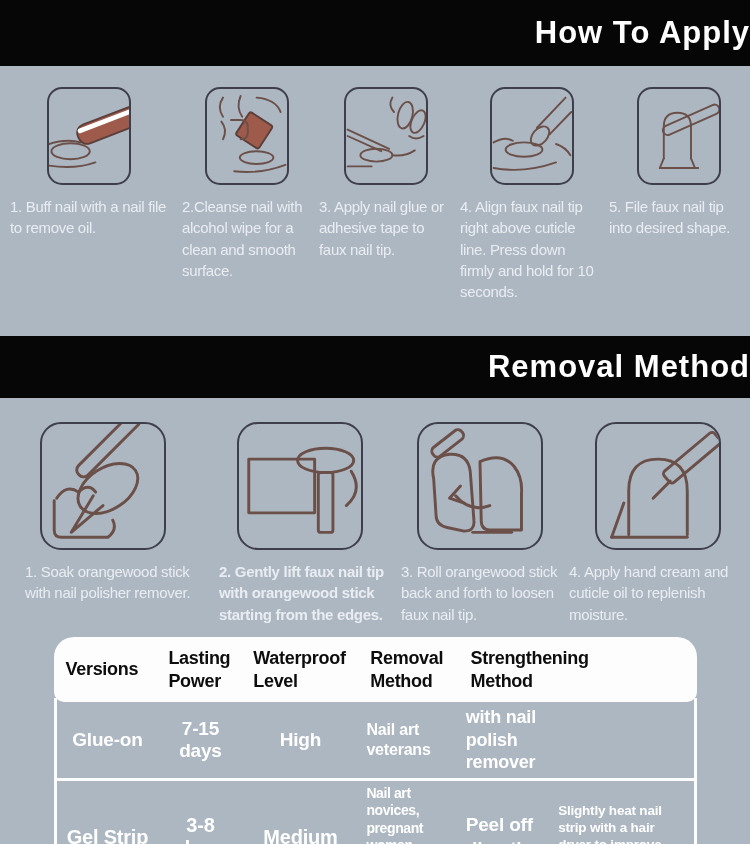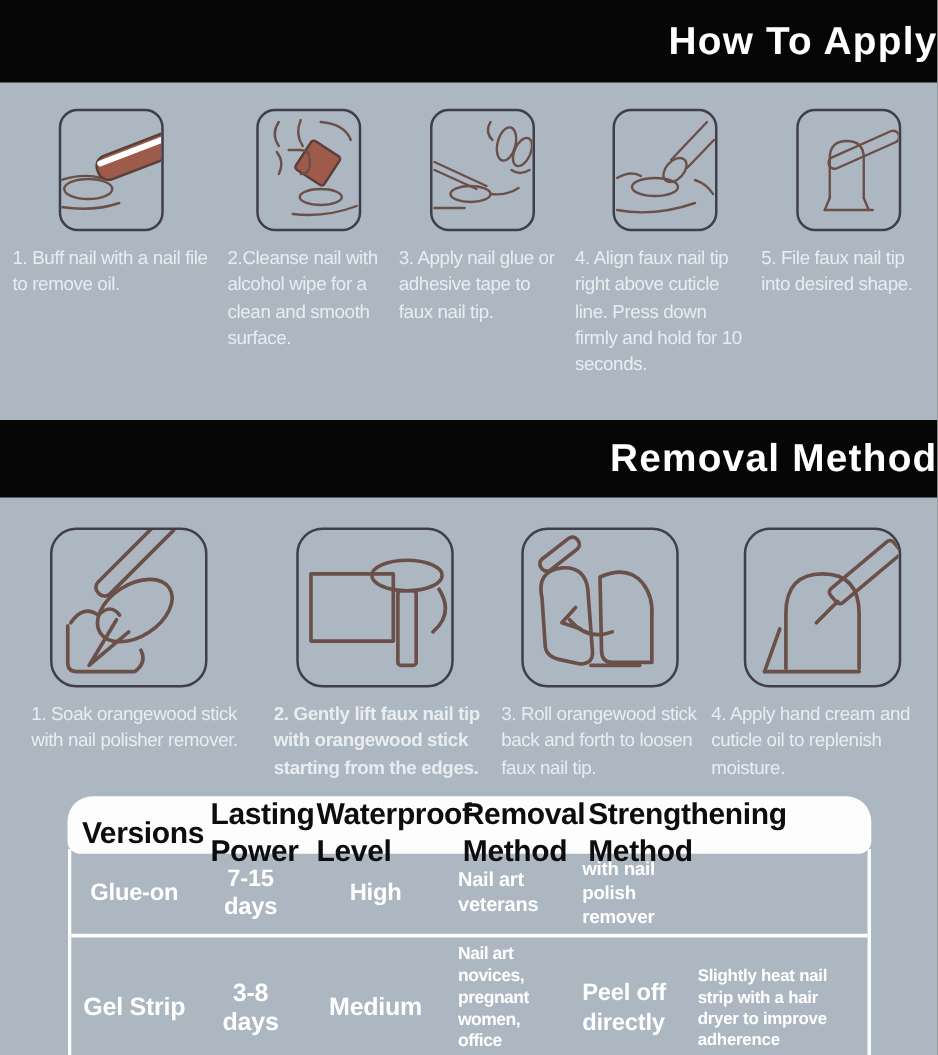--- a/index.html
+++ b/index.html
@@ -53,40 +53,40 @@
   .removal .cap.c3{padding:0 2px 0 6px;}
   .removal .cap.c4{padding:0 4px 0 4px;}
   .apply{height:270px;}
   .removal{height:238px;}
   
   .table-wrap{width:643px;margin:1px auto 0;}
   .t-grid{display:grid;grid-template-columns:16% 13.2% 18.2% 15.6% 14.5% 22.5%;}
   .t-header{
     background:var(--table-header-bg,#fdfdfd);
     border-radius:20px 20px 10px 10px;
-    height:46px;align-items:center;
+    height:65px;align-items:center;
     color:var(--table-header-text,#0d0d0d);
-    font-weight:bold;font-size:24px;line-height:1.25;
+    font-weight:bold;font-size:18px;line-height:1.25;
   }
   .t-header .th{padding-left:12px;letter-spacing:-0.3px;}
   .t-body{
     border:3px solid #fdfdfd;border-top:none;
     border-radius:0 0 24px 24px;margin-top:-4px;padding-top:4px;
   }
   .t-row{
     align-items:center;color:var(--table-body-text,#ffffff);
     font-weight:bold;letter-spacing:-0.2px;
   }
   .t-row.row1{min-height:59px;}
   .t-row.row2{min-height:64px;border-top:3px solid #fdfdfd;}
   .t-row .td{padding:4px 4px;}
   .t-row .c1,.t-row .c2,.t-row .c3{text-align:center;font-size:19px;}
   .t-row .c4,.t-row .c5,.t-row .c6{text-align:left;padding-left:8px;line-height:1.25;}
   .row1 .c4{font-size:16px;}
-  .row1 .c5{font-size:15px;}
+  .row1 .c5{font-size:18px;}
   .row1 .c6{font-size:13.5px;}
   .row2 .c1,.row2 .c2,.row2 .c3{font-size:20px;}
   .row2 .c4{font-size:14px;letter-spacing:-0.4px;}
   .row2 .c5{font-size:19px;}
   .row2 .c6{font-size:13.5px;}
 </style>
 </head>
 <body>
 
 <div class="page">

